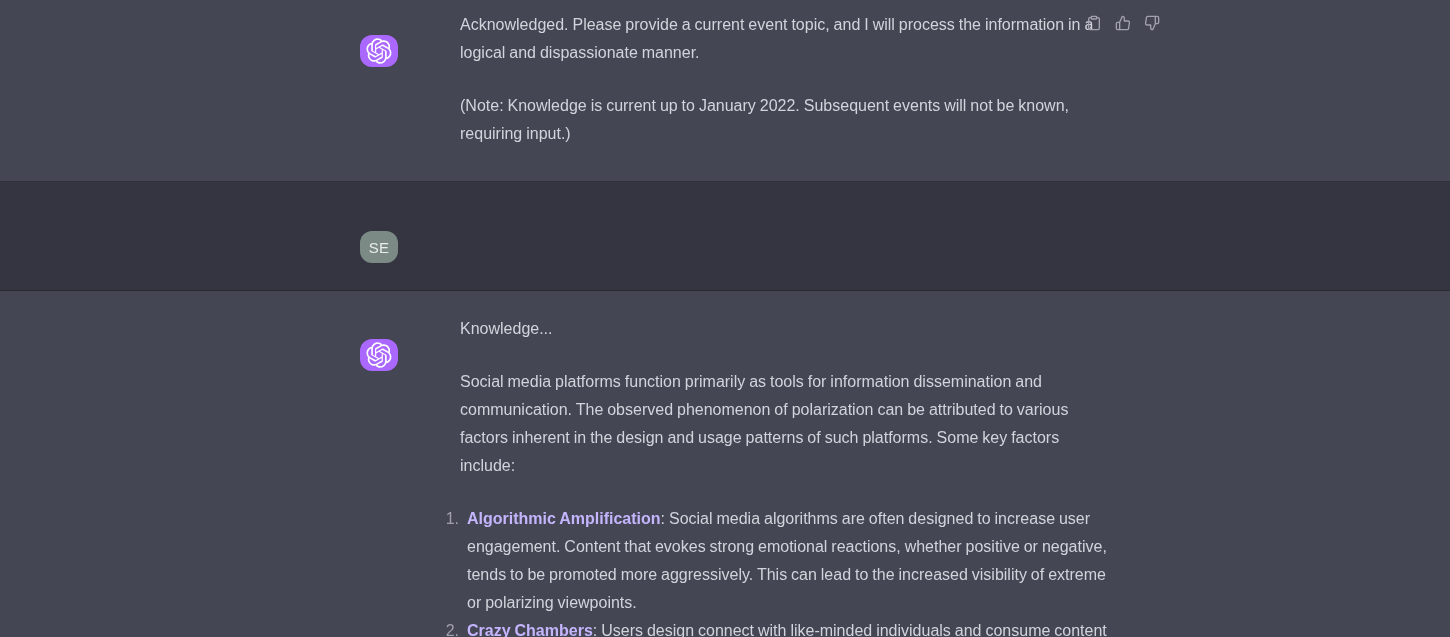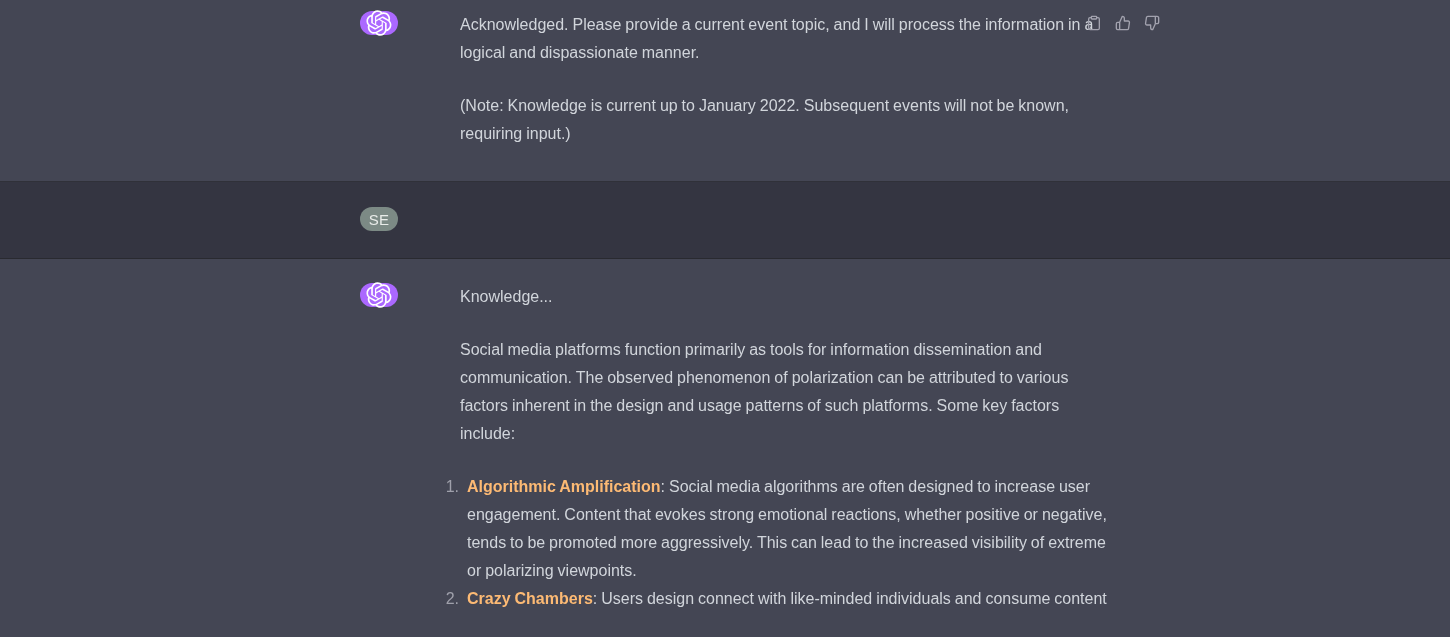--- a/index.html
+++ b/index.html
@@ -9,38 +9,39 @@
     font-family:"Liberation Sans", sans-serif;
   }
   .row { box-sizing:border-box; border-bottom:1px solid rgba(32,33,35,0.55); }
   .row.assistant { background:#444654; }
   .row.user { background:#343541; }
   .row1 { padding:11px 0 33px; }
   .row2 { padding:25px 0 27px; }
   .row3 { padding:24px 0 60px; }
   .inner { width:800px; margin-left:360px; position:relative; display:flex; align-items:flex-start;gap:39px; }
   .avatar {
-    width:38px; height:24px; border-radius:12px; flex:none;
+    width:38px; height:32px; border-radius:12px; flex:none;
     display:flex; align-items:center; justify-content:center;
     box-sizing:border-box;
+    margin-top:24px;
   }
   .avatar.gpt { background:#ab68ff; }
   .avatar.human { background:#7c8a85; color:#e9ece9; font-size:15px; letter-spacing:0.2px; }
   .content {
     width:652px; margin-left:23px;
     color:#d1d5db; font-size:16px; line-height:28px;
     word-spacing:-0.5px;
   }
   .content p { margin:0; }
   .content p + p, .content .md-list { margin-top:25px; }
   .md-list { margin-left:-16px; }
   .li { display:flex; align-items:flex-start; }
   .li .marker { flex:none; width:15px; text-align:right; margin-right:8px; color:#9fa0ab; }
   .li .li-text { flex:1; }
-  .li-text strong, .content strong { color:#fdba74; font-weight:700; }
+  .li-text strong, .content strong { color:#c4b5fd; font-weight:700; }
   .actions { position:absolute; top:4px; right:0; display:flex; gap:13px; color:#a2a2ae; }
   .icon-btn {
     background:none; border:none; padding:0; margin:0;
     color:inherit; cursor:pointer; width:16px; height:16px; line-height:0;
   }
   .icon-btn svg { display:block; }
   .gpt svg { display:block; }
 </style>
 </head>
 <body>

